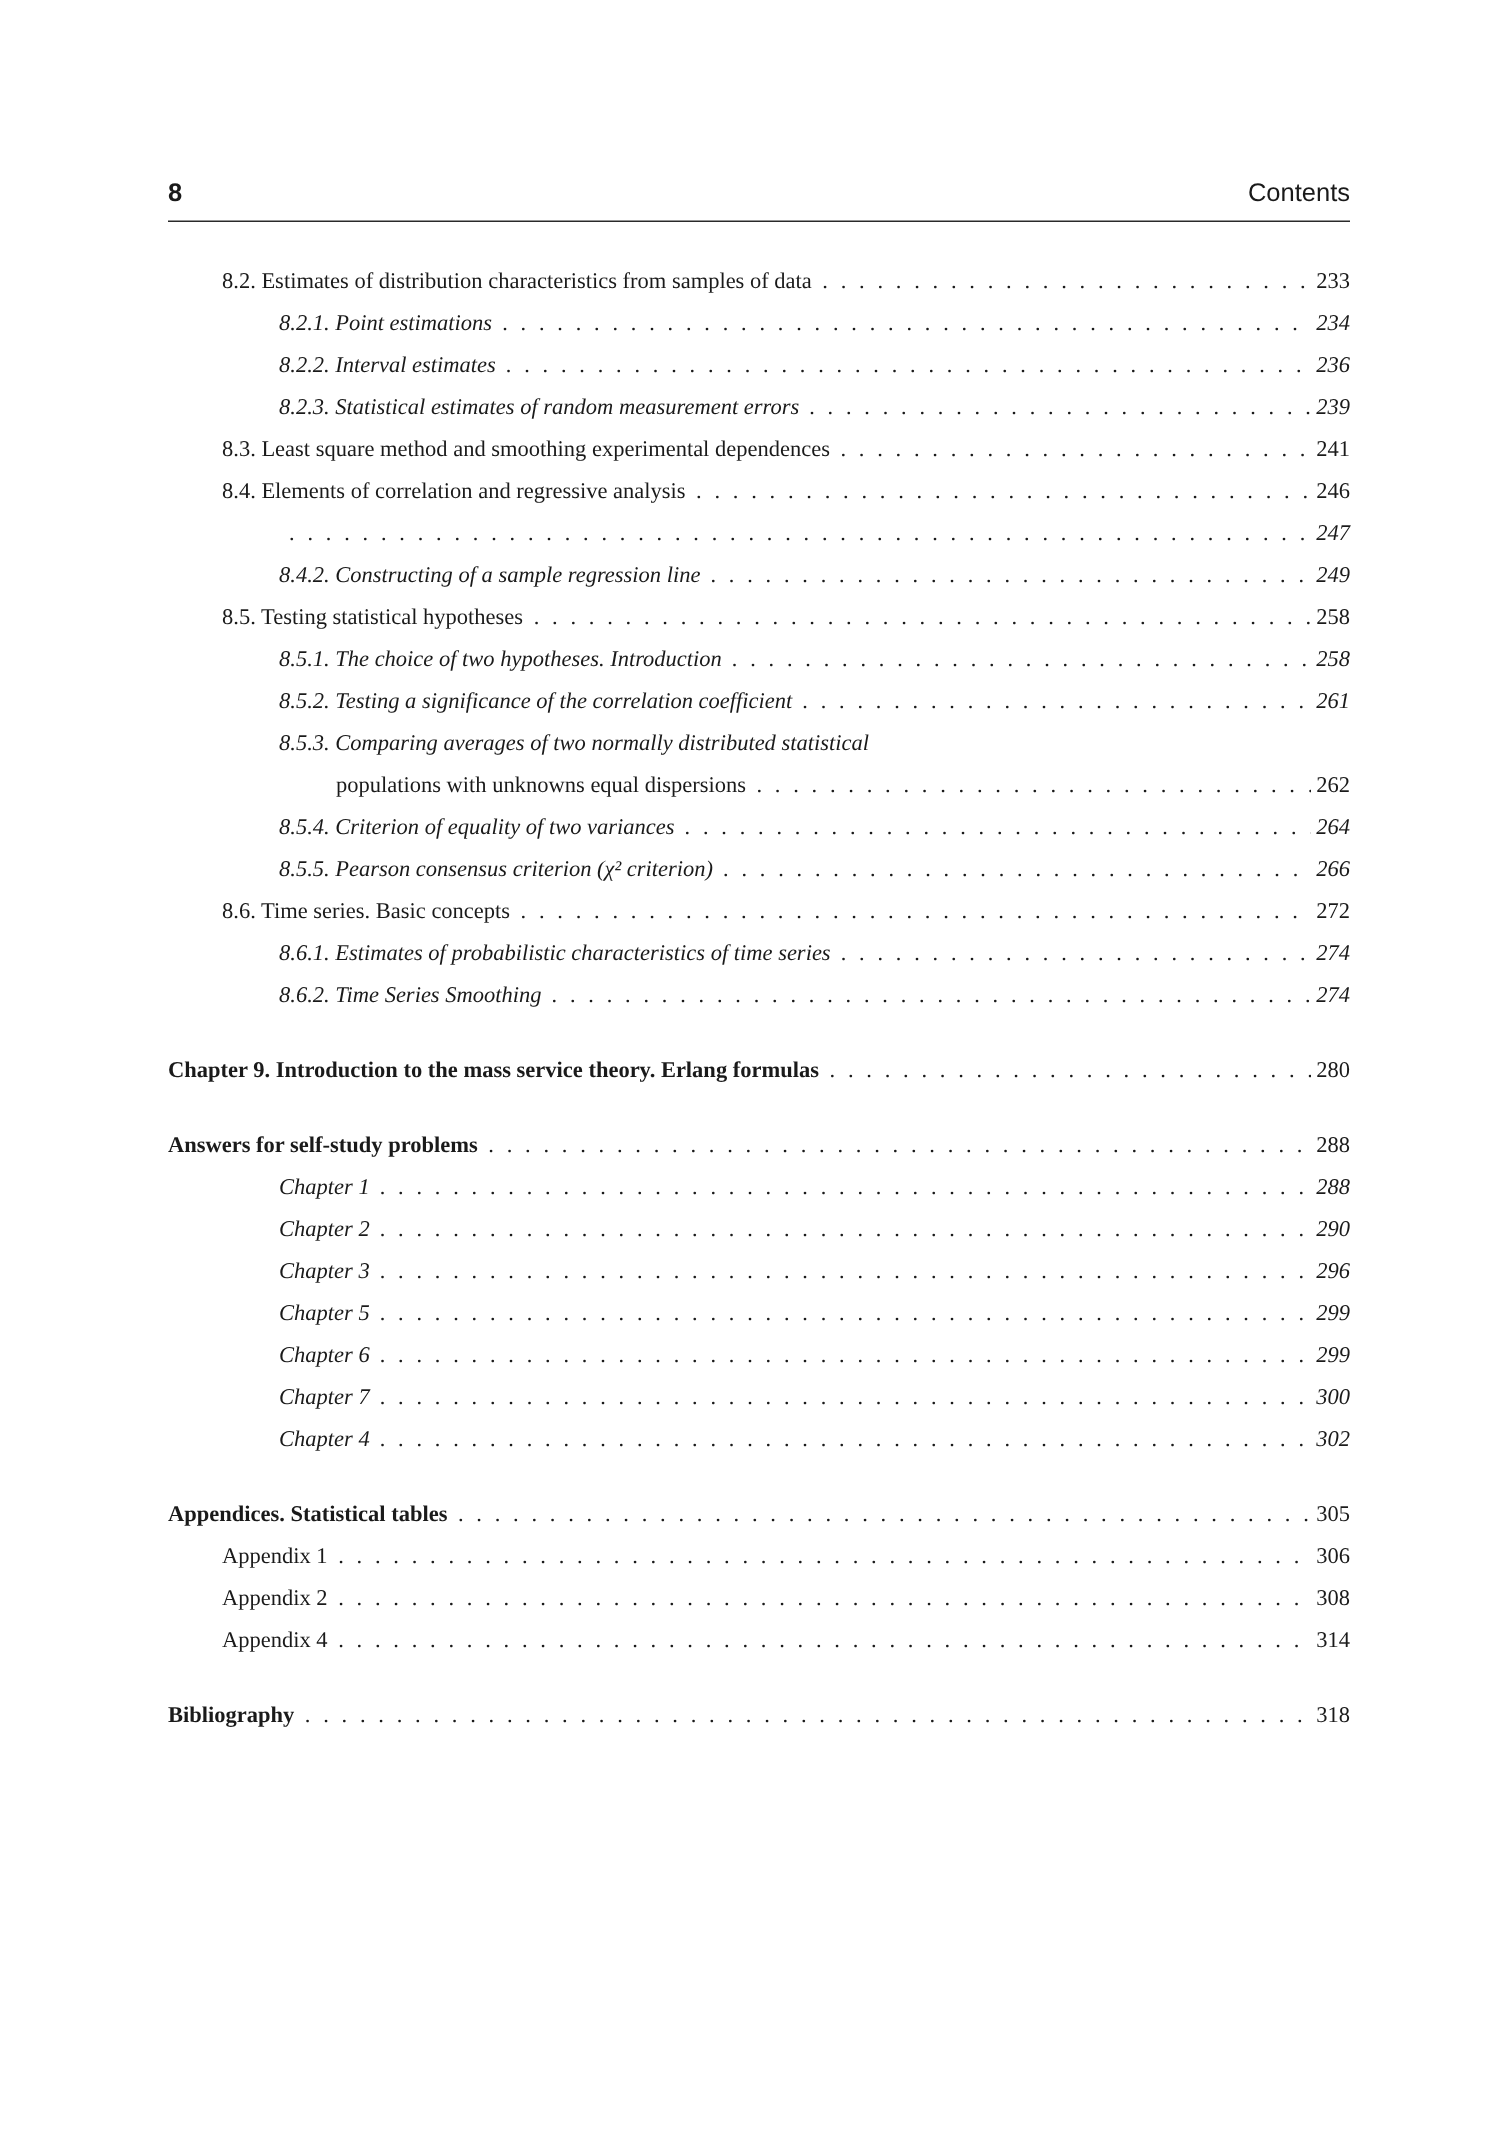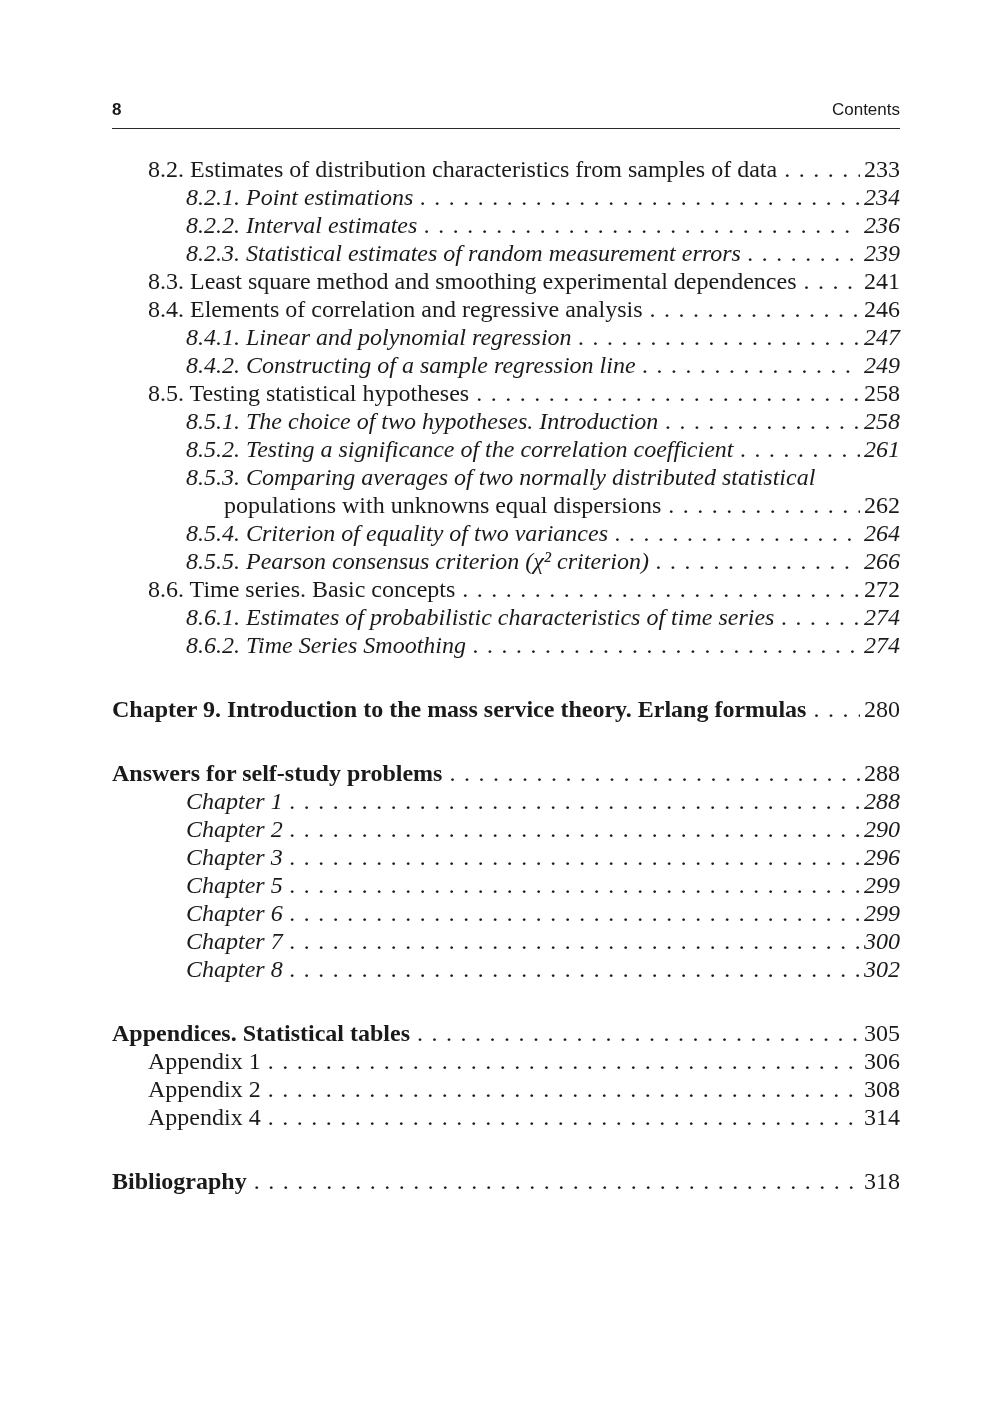--- a/index.html
+++ b/index.html
@@ -25,32 +25,33 @@
     font-family: "Liberation Sans", sans-serif;
     font-size: 17px;
     border-bottom: 1.5px solid #2a2a2a;
     padding-bottom: 8px;
   }
   .page-header .page-number {
     font-weight: bold;
   }
   .page-header .header-title {
     font-weight: normal;
+    margin-top: 19px;
   }
   .toc {
     margin-top: 26px;
-    font-size: 24px;
+    font-size: 15px;
     line-height: 28px;
   }
   .toc-row {
     display: flex;
     align-items: baseline;
   }
   .toc-row.gap {
-    margin-top: 36px;
+    margin-top: 22px;
   }
   .toc-row.bold .toc-label {
     font-weight: bold;
   }
   .indent-0 { padding-left: 0; }
   .indent-1 { padding-left: 36px; }
   .indent-2 { padding-left: 74px; font-style: italic; }
   .indent-3 { padding-left: 112px; }
   .toc-label {
     white-space: nowrap;
@@ -105,21 +106,20 @@
         <span class="toc-label">8.3. Least square method and smoothing experimental dependences</span>
         <span class="leader"></span>
         <span class="toc-page">241</span>
       </div>
       <div class="toc-row indent-1">
         <span class="toc-label">8.4. Elements of correlation and regressive analysis</span>
         <span class="leader"></span>
         <span class="toc-page">246</span>
       </div>
       <div class="toc-row indent-2">
-        <span class="toc-label">8.4.1. Linear and polynomial regression</span>
         <span class="leader"></span>
         <span class="toc-page">247</span>
       </div>
       <div class="toc-row indent-2">
         <span class="toc-label">8.4.2. Constructing of a sample regression line</span>
         <span class="leader"></span>
         <span class="toc-page">249</span>
       </div>
       <div class="toc-row indent-1">
         <span class="toc-label">8.5. Testing statistical hypotheses</span>
@@ -203,21 +203,21 @@
         <span class="toc-label">Chapter 6</span>
         <span class="leader"></span>
         <span class="toc-page">299</span>
       </div>
       <div class="toc-row indent-2">
         <span class="toc-label">Chapter 7</span>
         <span class="leader"></span>
         <span class="toc-page">300</span>
       </div>
       <div class="toc-row indent-2">
-        <span class="toc-label">Chapter 8</span>
+        <span class="toc-label">Chapter 4</span>
         <span class="leader"></span>
         <span class="toc-page">302</span>
       </div>
       <div class="toc-row indent-0 gap bold">
         <span class="toc-label">Appendices. Statistical tables</span>
         <span class="leader"></span>
         <span class="toc-page">305</span>
       </div>
       <div class="toc-row indent-1">
         <span class="toc-label">Appendix 1</span>

